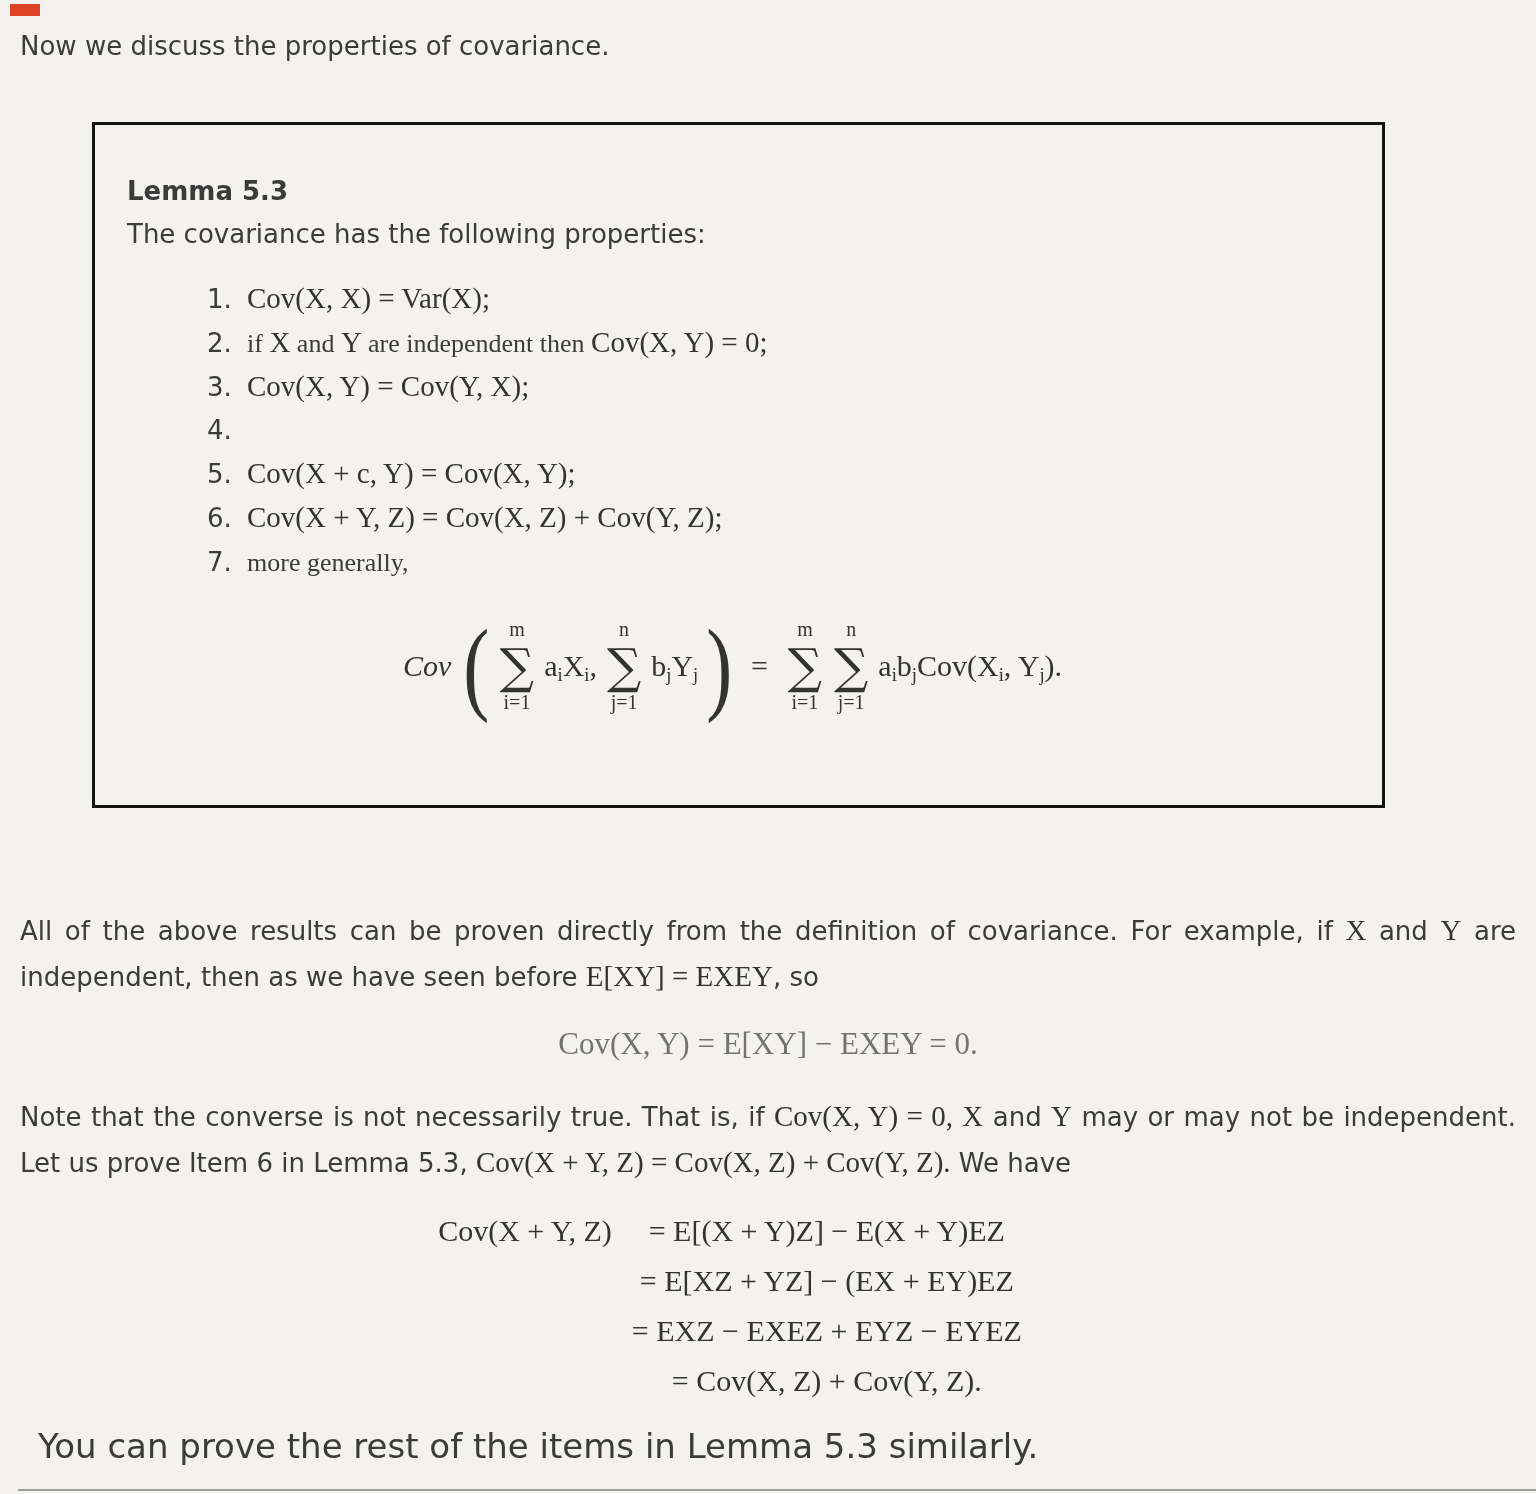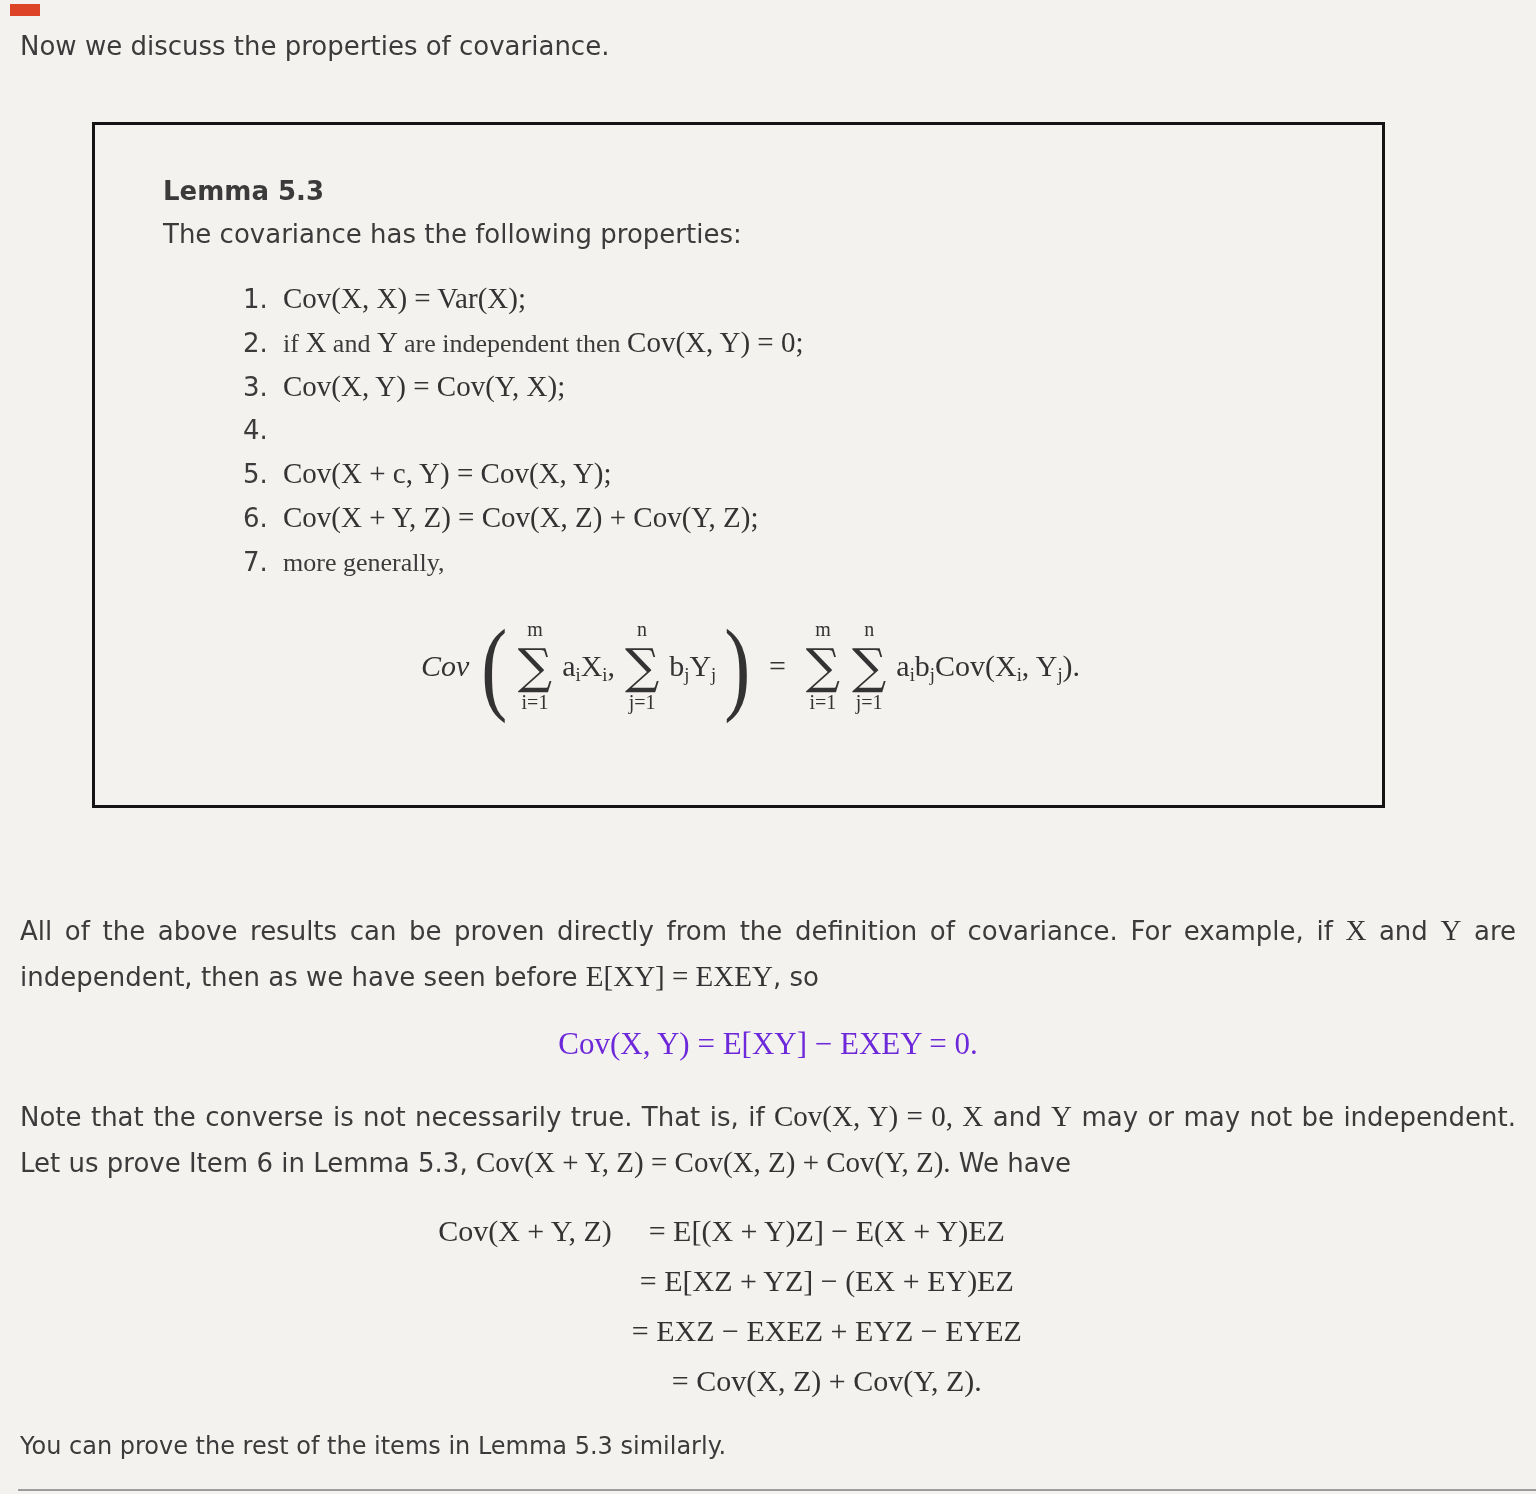--- a/index.html
+++ b/index.html
@@ -6,21 +6,21 @@
   body{
     width:1536px;height:1494px;overflow:hidden;position:relative;
     background:#f4f2ef;color:#3b3b3b;
     font-family:"DejaVu Sans","Liberation Sans",sans-serif;
   }
   .marker{position:absolute;left:10px;top:4px;width:30px;height:12px;background:#dd4327;}
   .intro{margin:30px 20px 0 20px;font-size:26px;line-height:32px;}
   
   .lemma-box{
     box-sizing:border-box;margin:60px 0 0 92px;width:1293px;height:686px;
-    border:3px solid #141414;padding:50px 40px 0 68px;background:#f4f2ef;
+    border:3px solid #141414;padding:50px 40px 0 32px;background:#f4f2ef;
   }
   .lemma-title{font-size:26px;font-weight:bold;line-height:32px;margin:0;}
   .lemma-sub{font-size:26px;line-height:34px;margin:10px 0 0 0;}
   .lemma-list{margin-top:26px;margin-left:80px;}
   .item{display:flex;align-items:baseline;line-height:43px;
         font-family:"Liberation Serif","DejaVu Serif",serif;font-size:29px;color:#333;}
   .item .num{font-family:"DejaVu Sans","Liberation Sans",sans-serif;
              font-size:26px;color:#3b3b3b;width:40px;flex:none;}
   .t{font-family:Liberation Serif, serif;font-size:26px;color:#3b3b3b;}
   
@@ -35,28 +35,28 @@
   .sum .op{font-size:48px;line-height:1.05;font-family:"DejaVu Serif","DejaVu Sans",serif;}
   .mterm{margin:0 4px;font-family:Liberation Serif, serif;}
   .feq{margin:0 14px;}
   sub{font-size:0.62em;vertical-align:-0.28em;line-height:0;}
   
   .para{margin:0 20px;width:1496px;text-align:justify;font-size:26px;line-height:45px;color:#3b3b3b;}
   .p1{margin-top:100px;}
   .p2{margin-top:30px;}
   .m{font-family:"Liberation Serif","DejaVu Serif",serif;font-size:29px;color:#333;white-space:nowrap;}
   .display-eq{margin-top:24px;text-align:center;
-              font-family:"Liberation Serif","DejaVu Serif",serif;font-size:31px;color:#6d28d9;line-height:40px;}
+              font-family:"Liberation Serif","DejaVu Serif",serif;font-size:31px;color:#737373;line-height:40px;}
   
   .derivation{margin-top:20px;display:flex;justify-content:center;transform:translateX(-38px);}
   .deriv-grid{display:grid;grid-template-columns:auto auto;column-gap:20px;
               font-family:"Liberation Serif","DejaVu Serif",serif;font-size:30px;color:#333;line-height:50px;}
   .deriv-grid .lhs{text-align:right;}
   .deriv-grid .rhs{text-align:center;font-family:Liberation Serif, serif;}
-  .closing{margin:24px 20px 0 20px;font-size:24px;line-height:33px;}
+  .closing{margin:24px 20px 0 38px;font-size:34px;line-height:33px;}
   .rule{margin:26px 0 0 18px;height:0;border:none;border-top:2px solid #9c9c9c;width:1518px;}
 </style>
 </head>
 <body>
 
 <div class="marker"></div>
 
 <p class="intro">Now we discuss the properties of covariance.</p>
 
 <div class="lemma-box">

